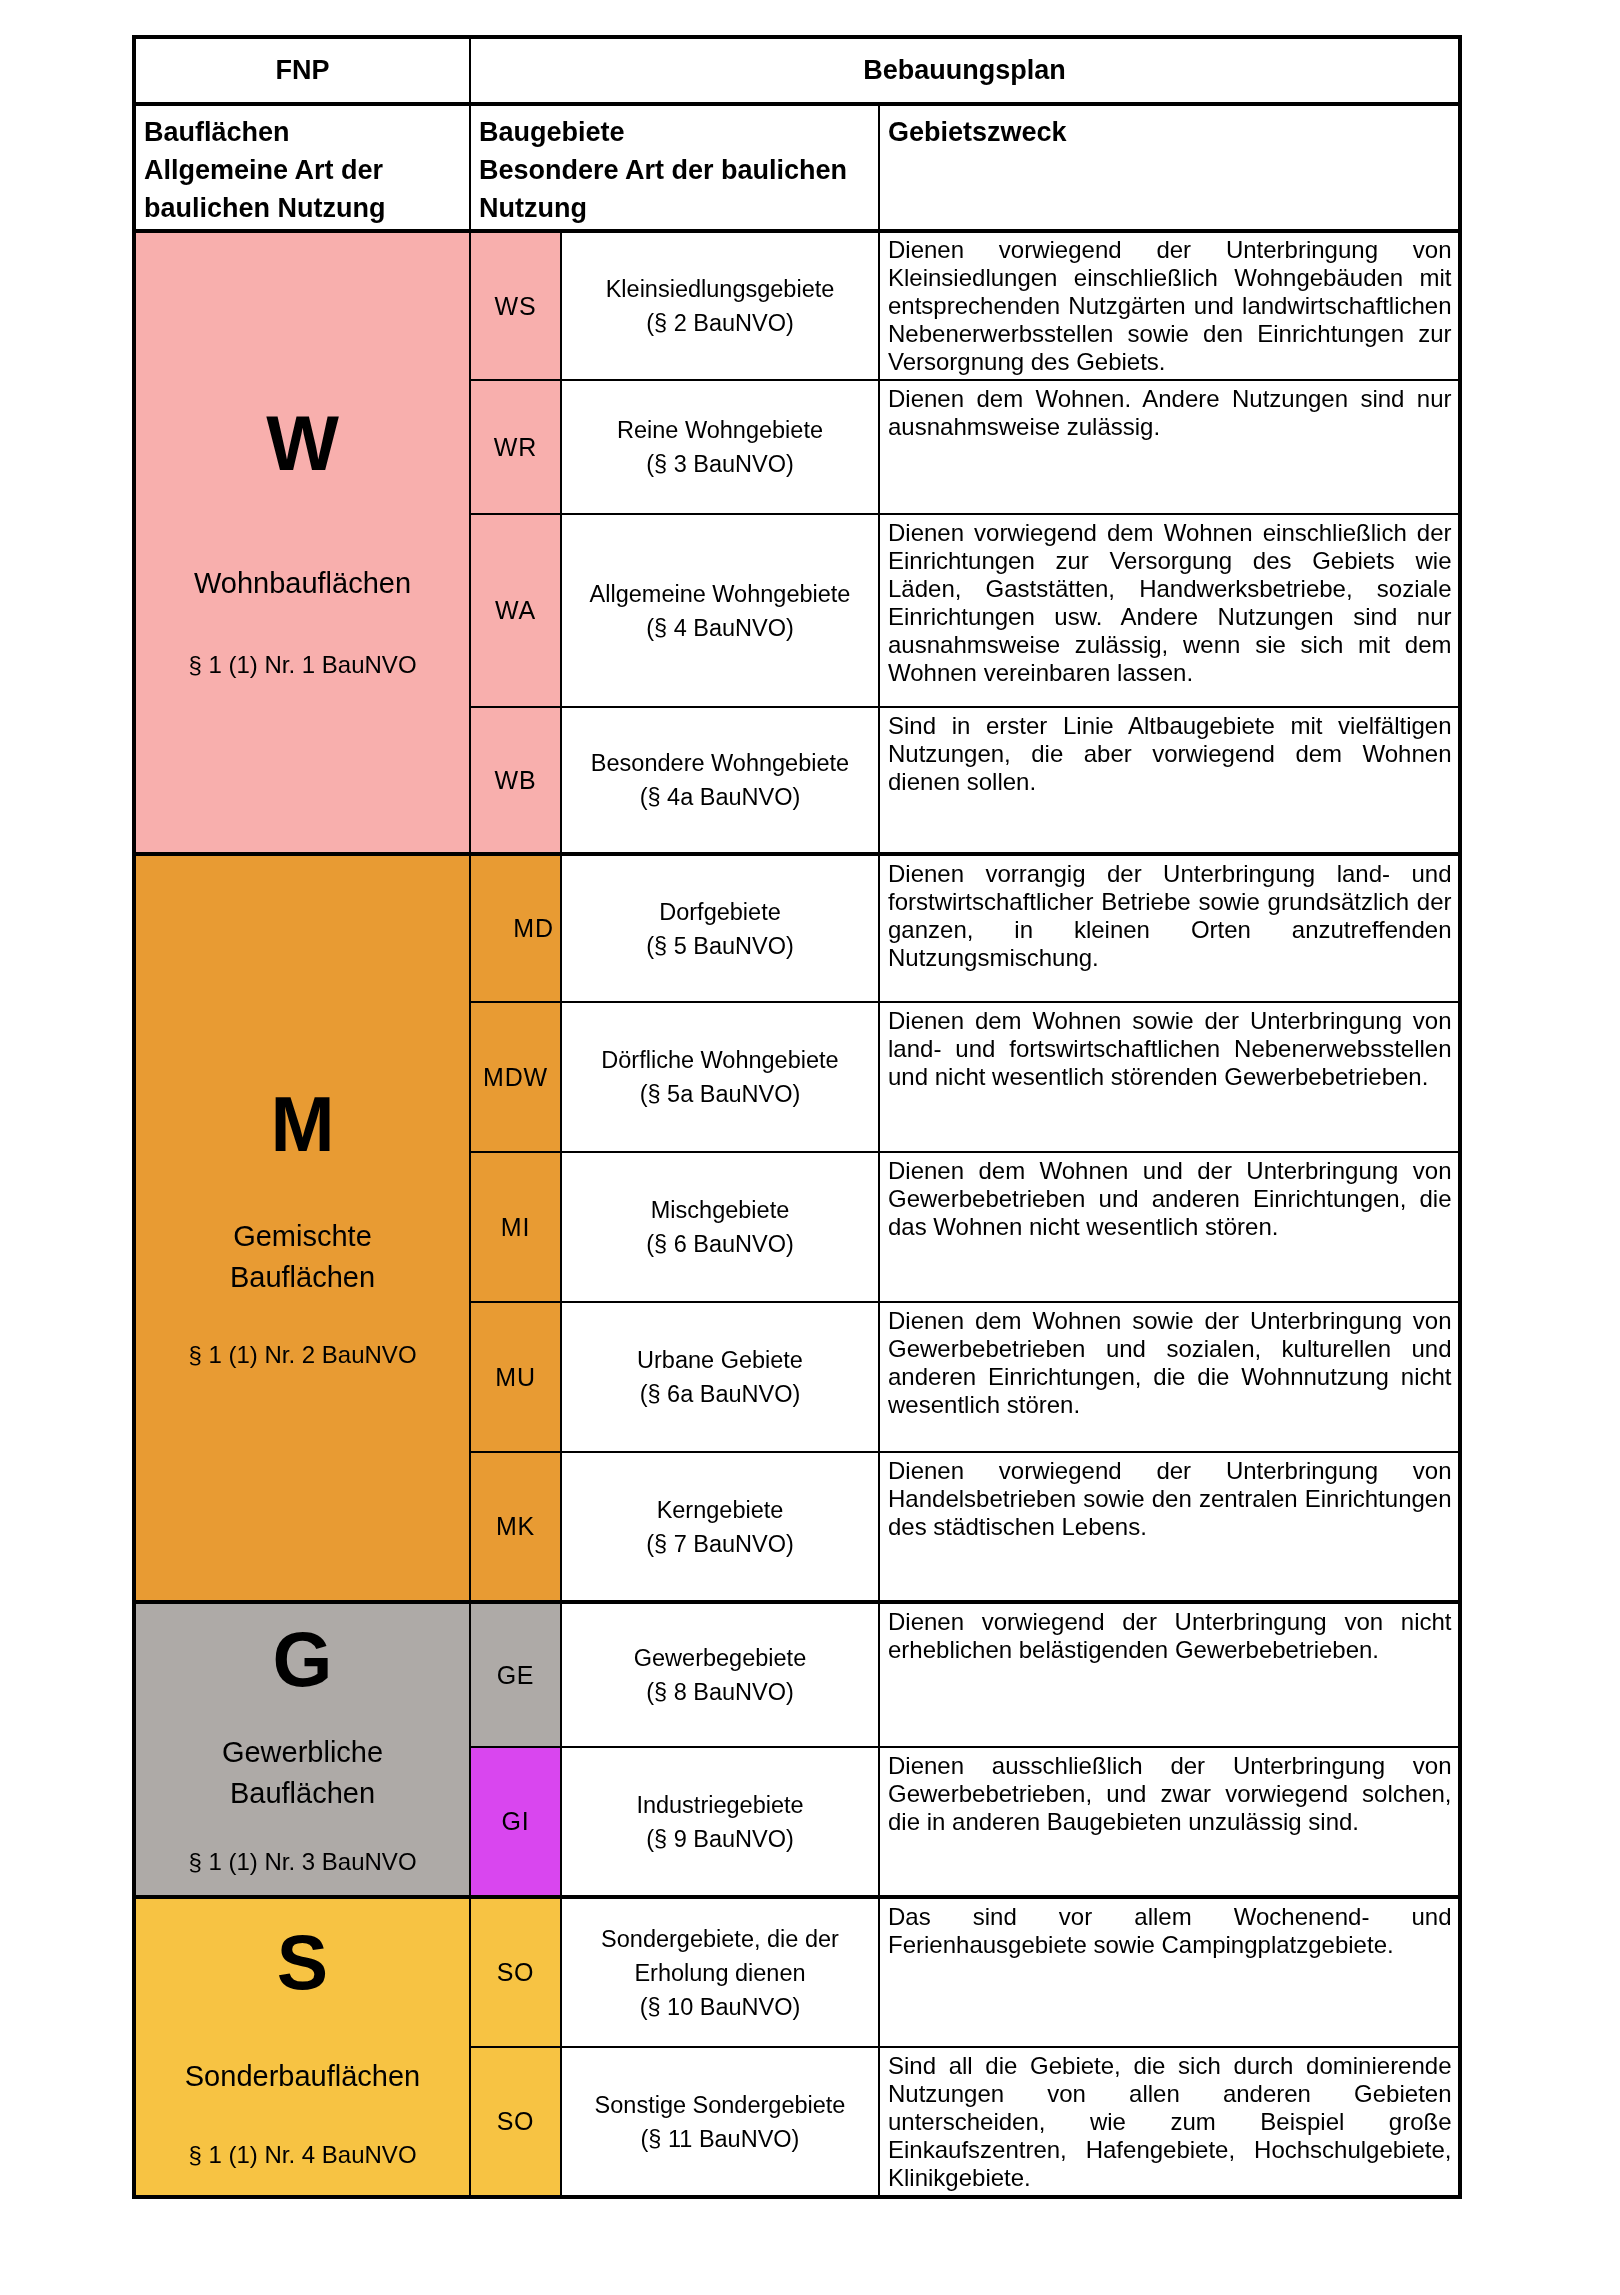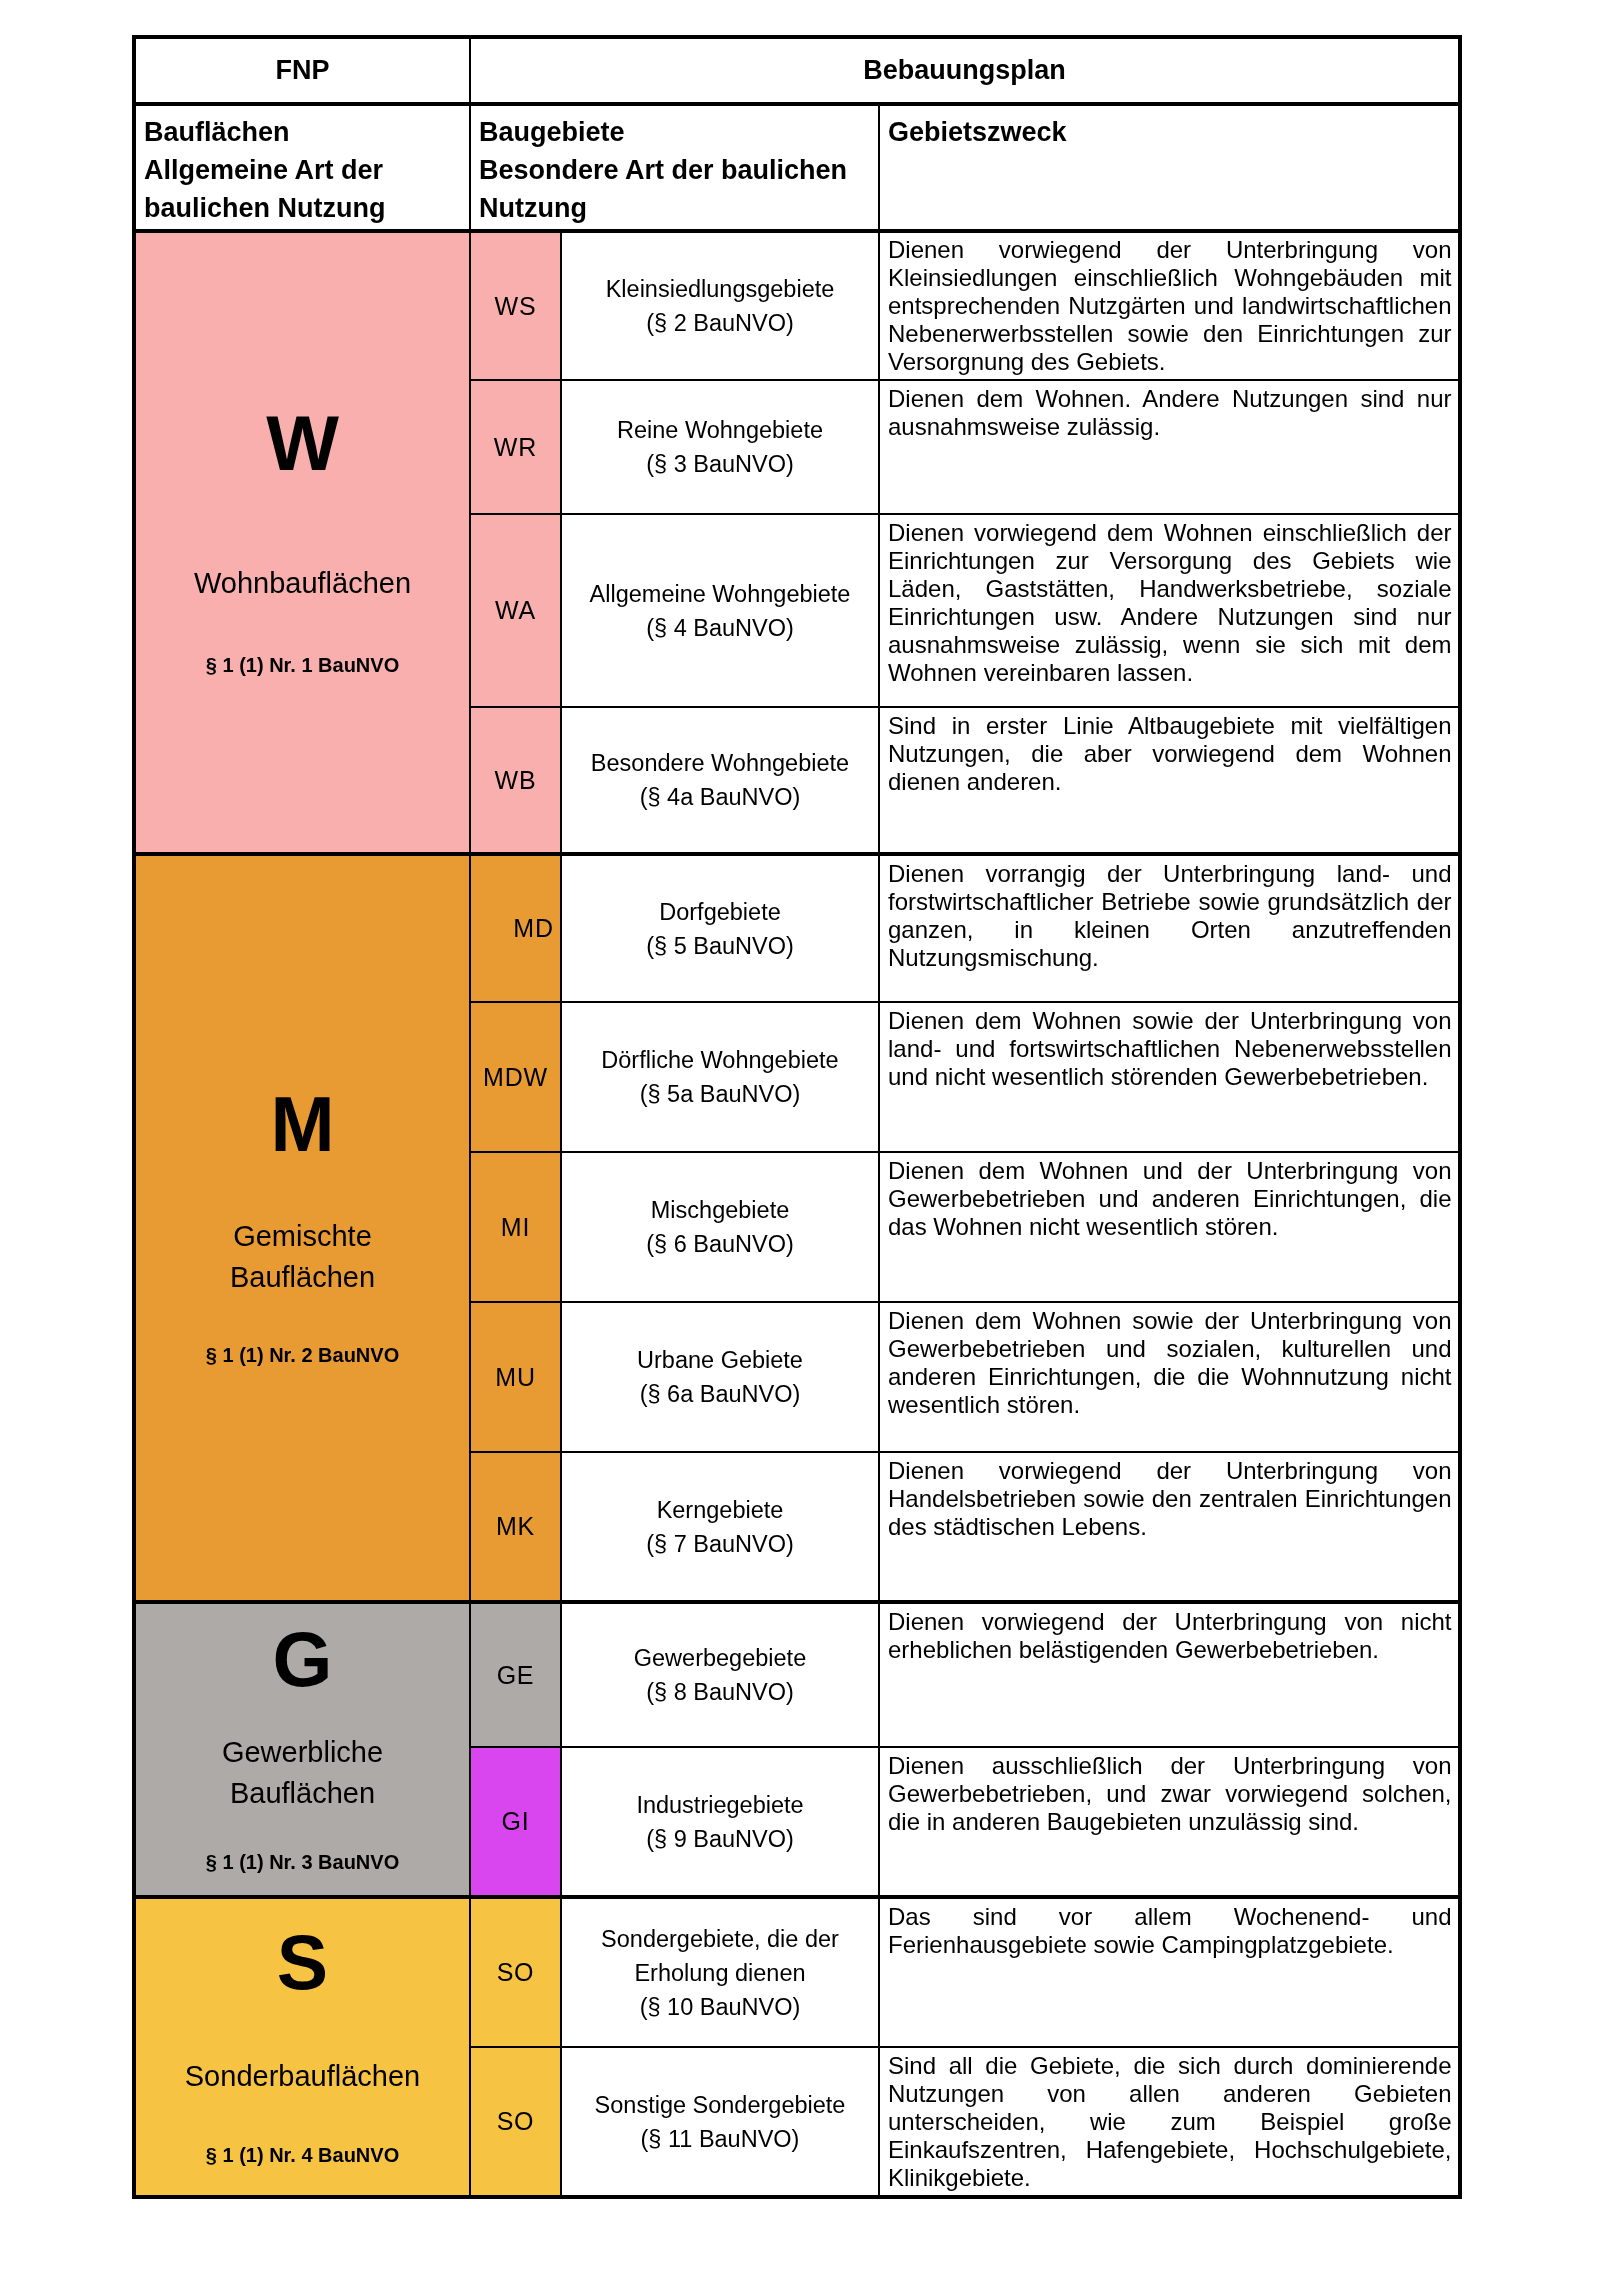--- a/index.html
+++ b/index.html
@@ -7,21 +7,21 @@
   .sheet{position:absolute;left:0;top:0;width:1621px;height:1719px;background:#fff;}
   table.plan{position:absolute;left:132px;top:35px;width:1326px;border-collapse:collapse;table-layout:fixed;background:#fff;border:4px solid #000;}
   td,th{border:2.4px solid #000;padding:0;font-weight:normal;overflow:hidden;}
   tr.h1 th{border-bottom-width:4px;font-size:27px;font-weight:bold;text-align:center;vertical-align:middle;}
   tr.h2 th{border-bottom-width:4px;font-size:27px;font-weight:bold;text-align:left;vertical-align:top;padding:6.5px 8px 0 8px;line-height:38px;}
   tr.sec td{border-top-width:4px;}
   td.gcell{vertical-align:middle;text-align:center;}
   .gflex{display:flex;flex-direction:column;align-items:center;justify-content:center;}
   .gletter{font-size:77px;font-weight:bold;line-height:77px;}
   .gname{font-size:29px;line-height:41px;}
-  .glaw{font-size:20px;line-height:32px;font-weight:bold;}
+  .glaw{font-size:24px;line-height:32px;}
   .g-w .gname{margin:81px 0 45px;}
   .g-m .gname{margin:53px 0 41px;}
   .g-g .gname{margin:34px 0 32px;}
   .g-s .gname{margin:55px 8px 42px;}
   td.code{vertical-align:middle;text-align:center;font-size:25px;font-weight:normal;letter-spacing:0.8px;}
   td.bname{vertical-align:middle;text-align:center;font-size:23.5px;line-height:34px;background:#fff;padding:0 11.3px;}
   td.zweck{vertical-align:top;background:#fff;padding:3.2px 6.5px 3.2px 8px;font-size:24px;line-height:28px;text-align:justify;}
 </style>
 </head>
 <body>
@@ -83,21 +83,21 @@
       <div>(§ 4 BauNVO)</div>
     </td>
     <td class="zweck">Dienen vorwiegend dem Wohnen einschließlich der Einrichtungen zur Versorgung des Gebiets wie Läden, Gaststätten, Handwerksbetriebe, soziale Einrichtungen usw. Andere Nutzungen sind nur ausnahmsweise zulässig, wenn sie sich mit dem Wohnen vereinbaren lassen.</td>
   </tr>
   <tr style="height:147px">
     <td class="code" style="background-color: rgb(248, 175, 173);">WB</td>
     <td class="bname">
       <div>Besondere Wohngebiete</div>
       <div>(§ 4a BauNVO)</div>
     </td>
-    <td class="zweck">Sind in erster Linie Altbaugebiete mit vielfältigen Nutzungen, die aber vorwiegend dem Wohnen dienen anderen.</td>
+    <td class="zweck">Sind in erster Linie Altbaugebiete mit vielfältigen Nutzungen, die aber vorwiegend dem Wohnen dienen sollen.</td>
   </tr>
 
   <tr class="sec" style="height:148px">
     <td class="gcell" rowspan="5" style="background-color: rgb(232, 155, 51);">
       <div class="gflex g-m">
         <div class="gletter">M</div>
         <div class="gname"><span>Gemischte</span><br><span>Bauflächen</span></div>
         <div class="glaw">§ 1 (1) Nr. 2 BauNVO</div>
       </div>
     </td>

